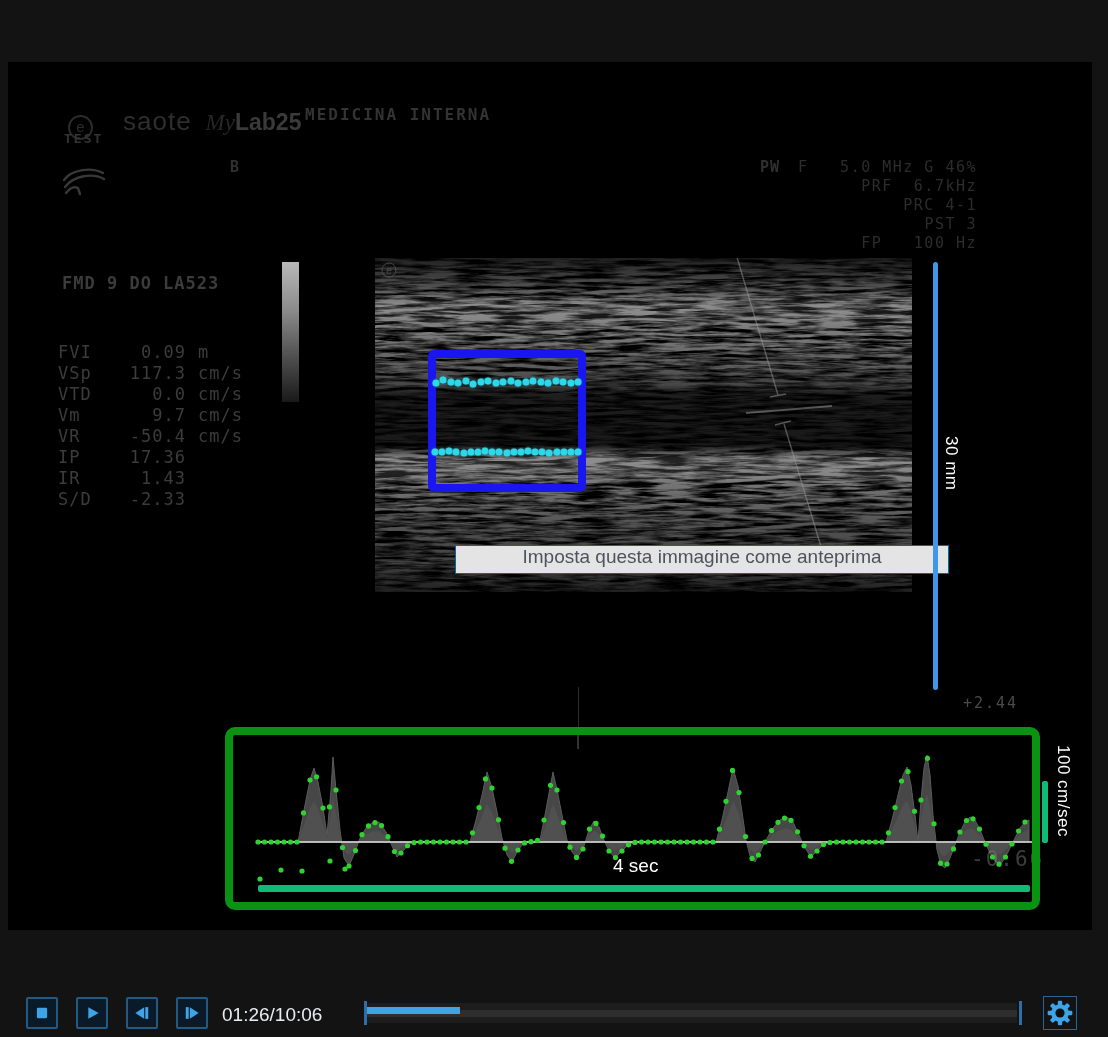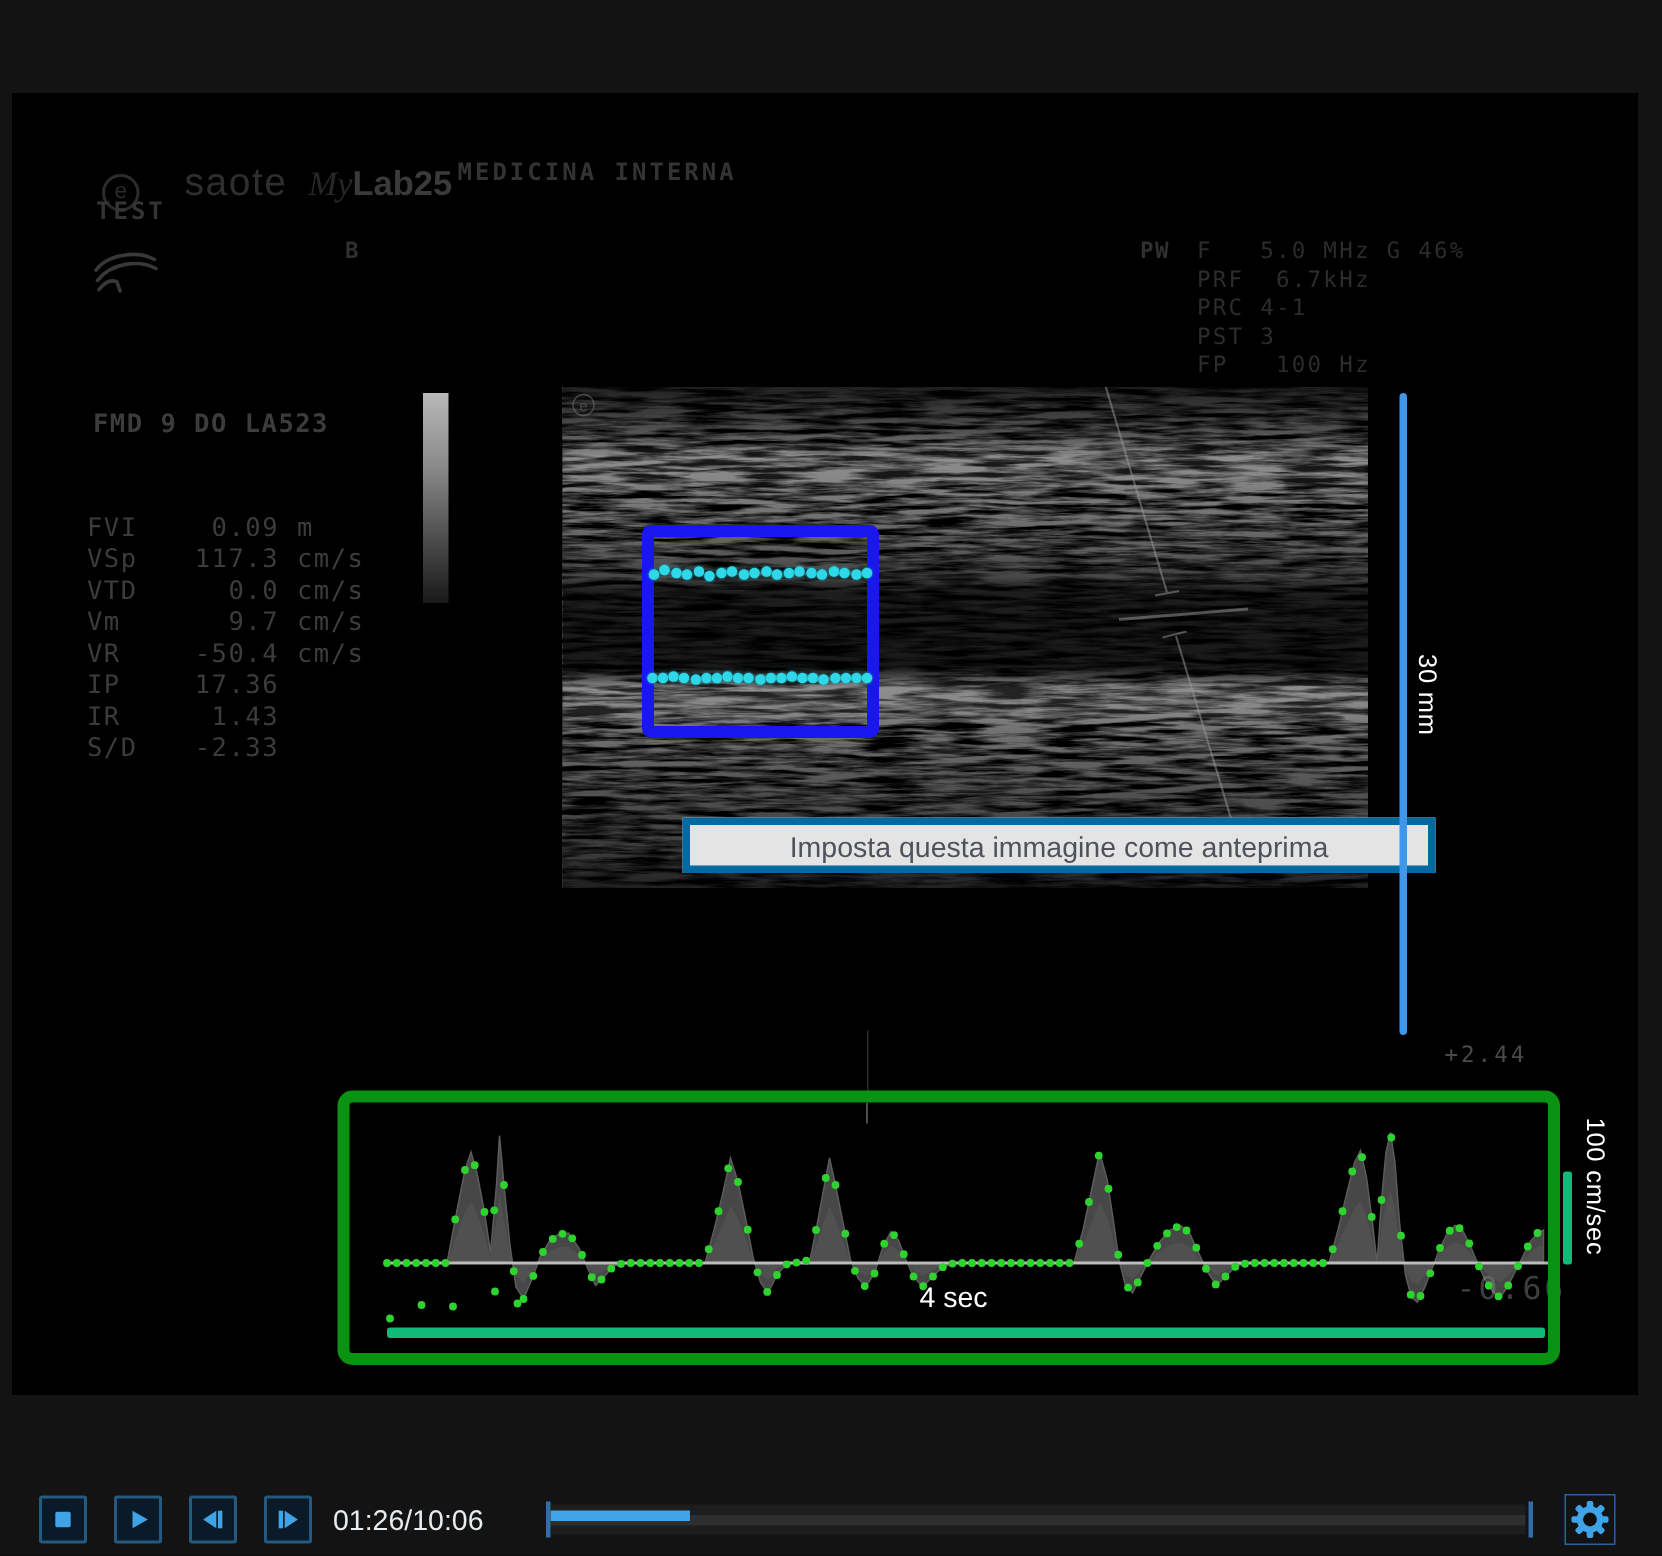--- a/index.html
+++ b/index.html
@@ -8,43 +8,43 @@
   .abs{position:absolute;}
   .video-bg{left:8px;top:62px;width:1084px;height:868px;background:#000;}
   
   .brand{left:68px;top:100px;display:flex;align-items:baseline;color:#2e2e2e;}
   .brand-e{display:inline-block;width:21px;height:21px;border:2px solid #2c2c2c;border-radius:50%;
            text-align:center;line-height:20px;font-size:15px;color:#2c2c2c;margin-right:2px;
            font-family:"Liberation Sans",sans-serif;position:relative;top:2px;}
   .brand-saote{font-family:"Liberation Sans",sans-serif;font-size:26px;letter-spacing:1px;color:#2e2e2e;margin-left:28px;}
   .brand-my{font-family:"Liberation Serif",serif;font-style:italic;font-size:23px;color:#272727;margin-left:14px;margin-top:10px;}
   .brand-lab{font-family:"Liberation Sans",sans-serif;font-size:23px;font-weight:bold;color:#3a3a3a;}
-  .test{left:64px;top:131px;font-size:16px;font-weight:bold;letter-spacing:2px;color:#343434;}
+  .test{left:64px;top:131px;font-size:13px;font-weight:bold;letter-spacing:2px;color:#343434;}
   .examtype{left:305px;top:105px;font-size:16px;font-weight:bold;letter-spacing:2px;color:#333;}
   .datetime{left:768px;top:105px;font-size:17px;font-weight:bold;letter-spacing:1px;color:#333;}
   
   .mode-label{font-size:15px;font-weight:bold;color:#303030;letter-spacing:1px;}
   .params{font-size:15px;line-height:19px;color:#2c2c2c;letter-spacing:1.5px;margin:0;white-space:pre;}
   .b-label{left:230px;top:158px;} .b-params{left:258px;top:158px;}
-  .pw-label{left:760px;top:158px;} .pw-params{left:798px;top:158px;}
+  .pw-label{left:760px;top:158px;} .pw-params{left:798px;top:158px;text-align:right;}
   .freeze{left:62px;top:273px;font-size:17px;letter-spacing:1px;color:#3c3c3c;font-weight:bold;}
   .graybar{left:282px;top:262px;width:17px;height:140px;
            background:linear-gradient(180deg,#b8b8b8 0%,#8a8a8a 35%,#4f4f4f 68%,#191919 100%);}
   
   .meas{left:58px;top:342px;font-size:17px;color:#3c3c3c;letter-spacing:1px;}
   .mrow{display:flex;line-height:21px;}
   .ml{width:50px;} .mv{width:78px;text-align:right;} .mu{margin-left:12px;}
   
   .usimg{left:375px;top:258px;width:537px;height:334px;}
   .roi{left:428px;top:350px;width:158px;height:142px;border:8px solid #1a16f0;border-radius:6px;box-sizing:border-box;}
   .dots-layer{left:0;top:0;width:1108px;height:1037px;pointer-events:none;}
   .cdot{position:absolute;width:7px;height:7px;border-radius:50%;background:#2fd8e8;
         transform:translate(-50%,-50%);box-shadow:0 0 2px #17aabb;}
-  .tooltip{left:455px;top:545px;width:492px;height:27px;background:#e4e4e4;border:5px solid #0369a1;
-           display:flex;align-items:flex-end;justify-content:center;font-family:"Liberation Sans",sans-serif;
+  .tooltip{left:455px;top:545px;width:492px;height:27px;background:#e4e4e4;border:1px solid #0369a1;
+           display:flex;align-items:flex-start;justify-content:center;font-family:"Liberation Sans",sans-serif;
            font-size:19px;color:#4d535c;}
   
   .depth-line{left:933px;top:262px;width:5px;height:428px;background:#4097e8;border-radius:3px;}
   .vtext{writing-mode:vertical-rl;color:#fff;font-family:"Liberation Sans",sans-serif;font-size:17px;
          text-shadow:1px 1px 2px #000,0 0 4px #000;letter-spacing:.5px;}
   .depth-label{left:941px;top:436px;}
   .vel-label{left:1053px;top:745px;}
   .vmax{left:963px;top:694px;font-size:15px;color:#4a4a4a;letter-spacing:2px;}
   .vmin{left:971px;top:847px;font-size:21px;color:#3e3e3e;letter-spacing:2px;}
   .vel-bar{left:1042px;top:781px;width:6px;height:62px;background:#10bb78;border-radius:2px;}

